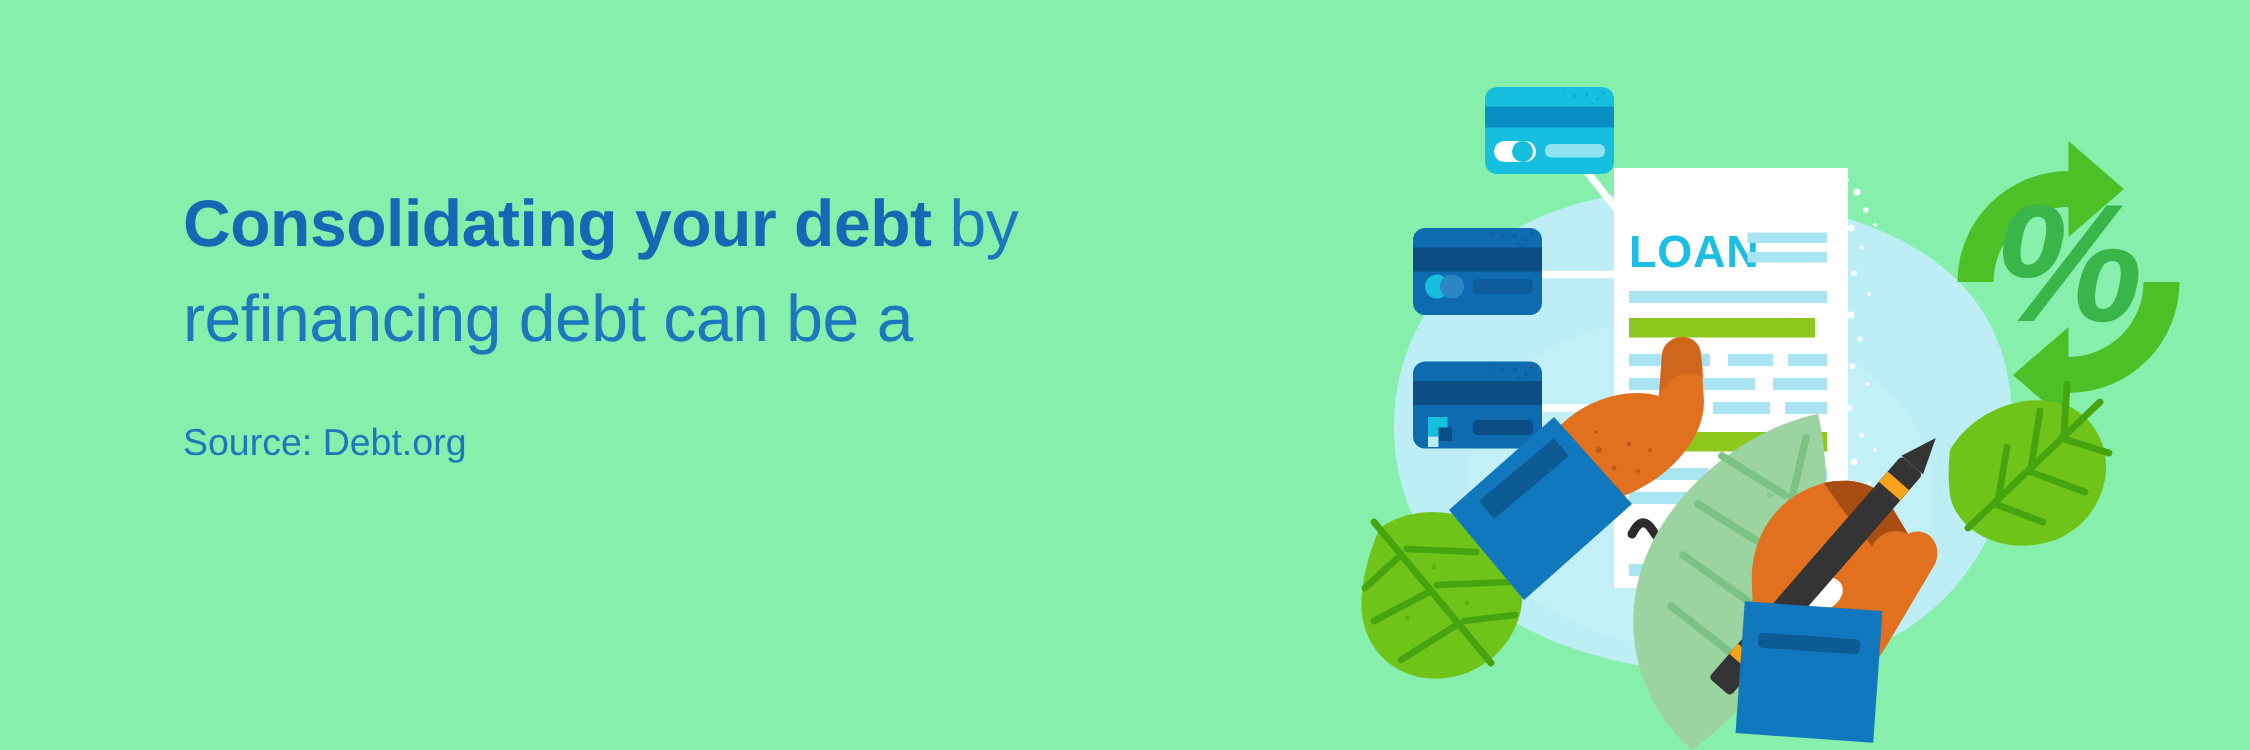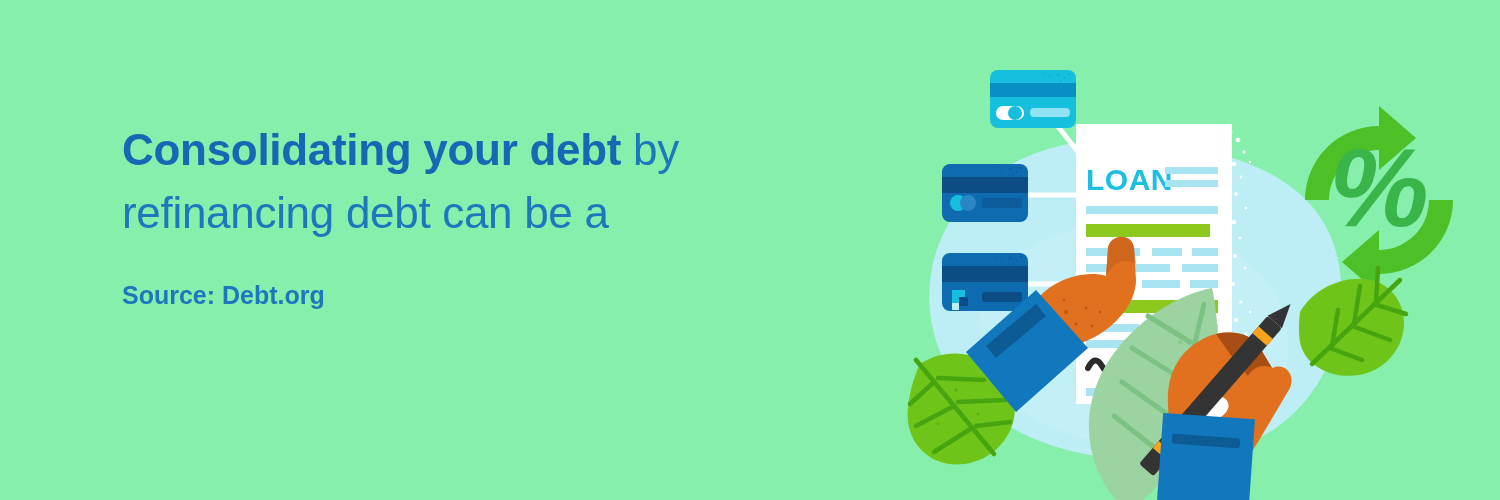--- a/index.html
+++ b/index.html
@@ -37,27 +37,27 @@
   #headline .strong {
     font-weight: 700;
     color: #1668b4;
   }
   #source-line {
     margin: 0;
     padding-top: 36px;
     font-size: 25px;
     line-height: 30px;
     color: #1d77bd;
-    font-weight: 700;
+    font-weight: 400;
   }
   
   #illustration {
     position: absolute;
     left: 860px;
-    top: 12px;
+    top: 0px;
     width: 640px;
     height: 364px;
   }
   #illustration svg {
     display: block;
     width: 640px;
     height: 500px;
   }
 </style>
 </head>

